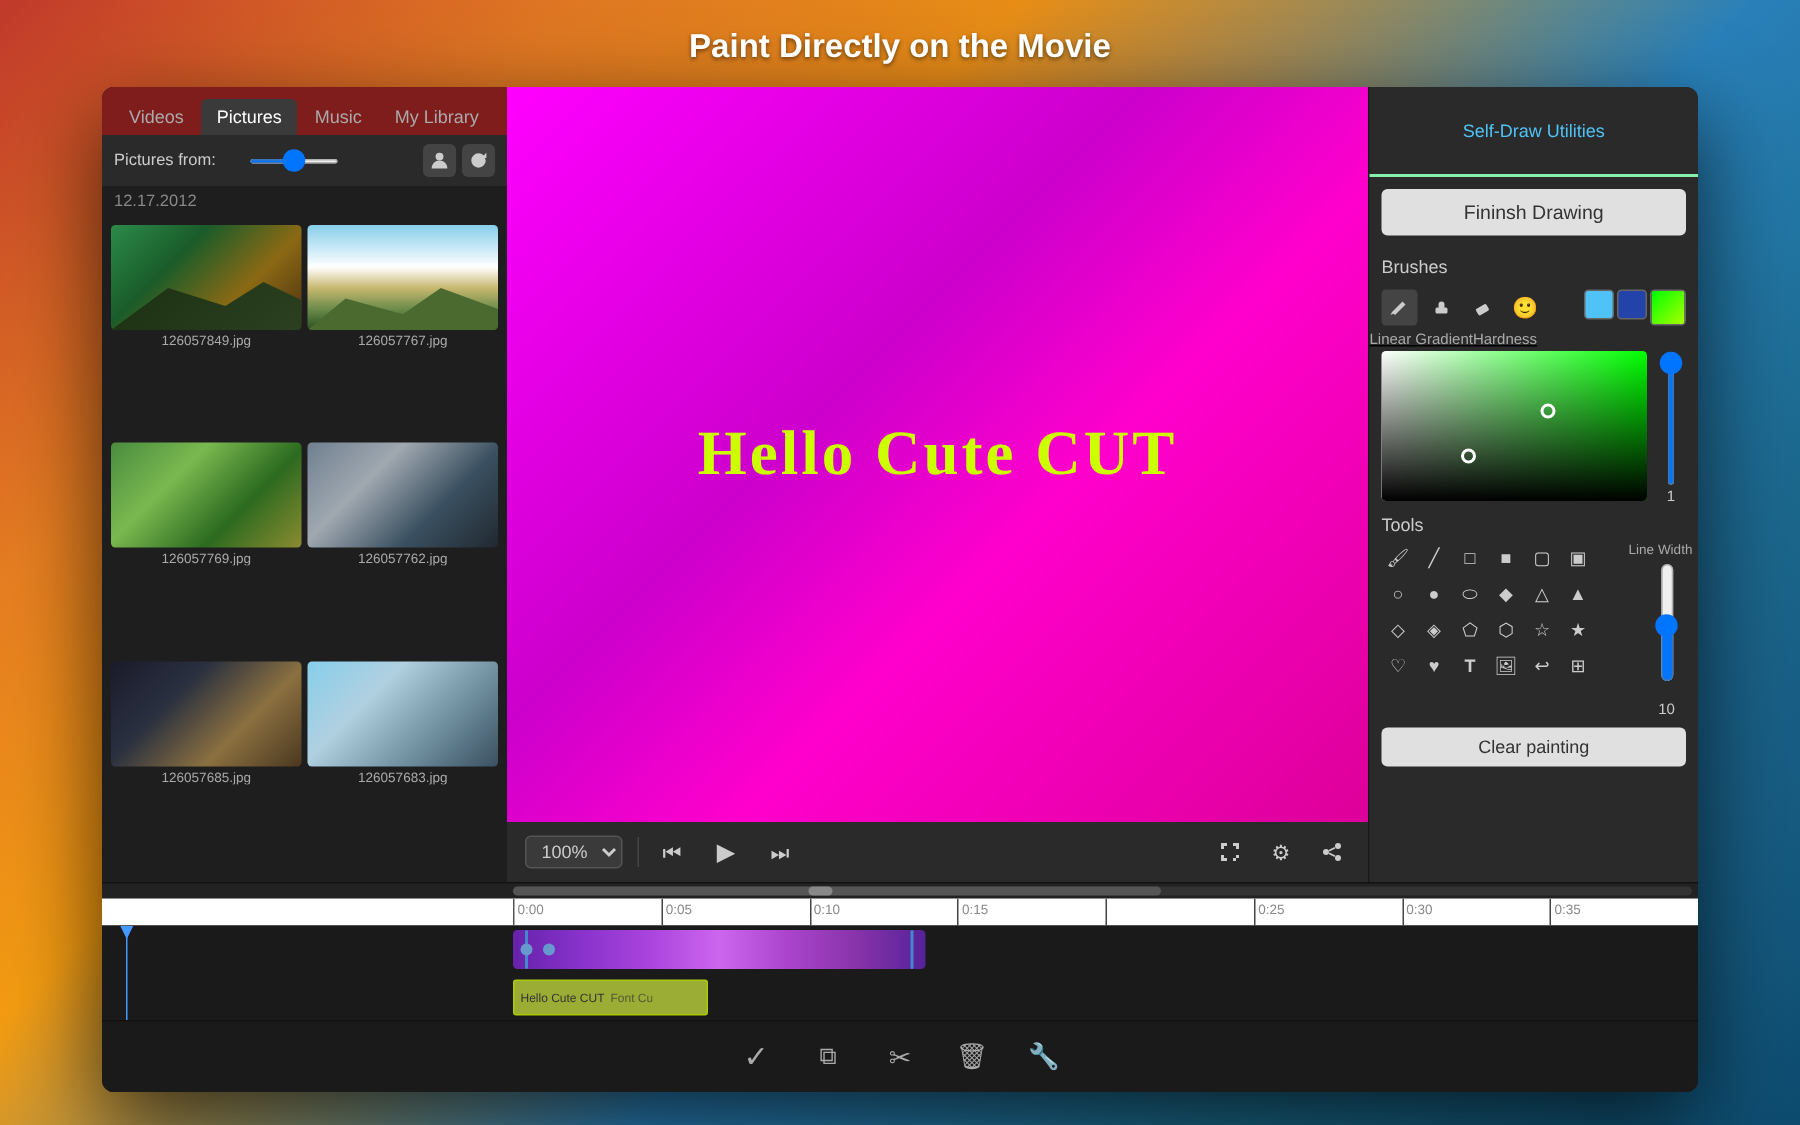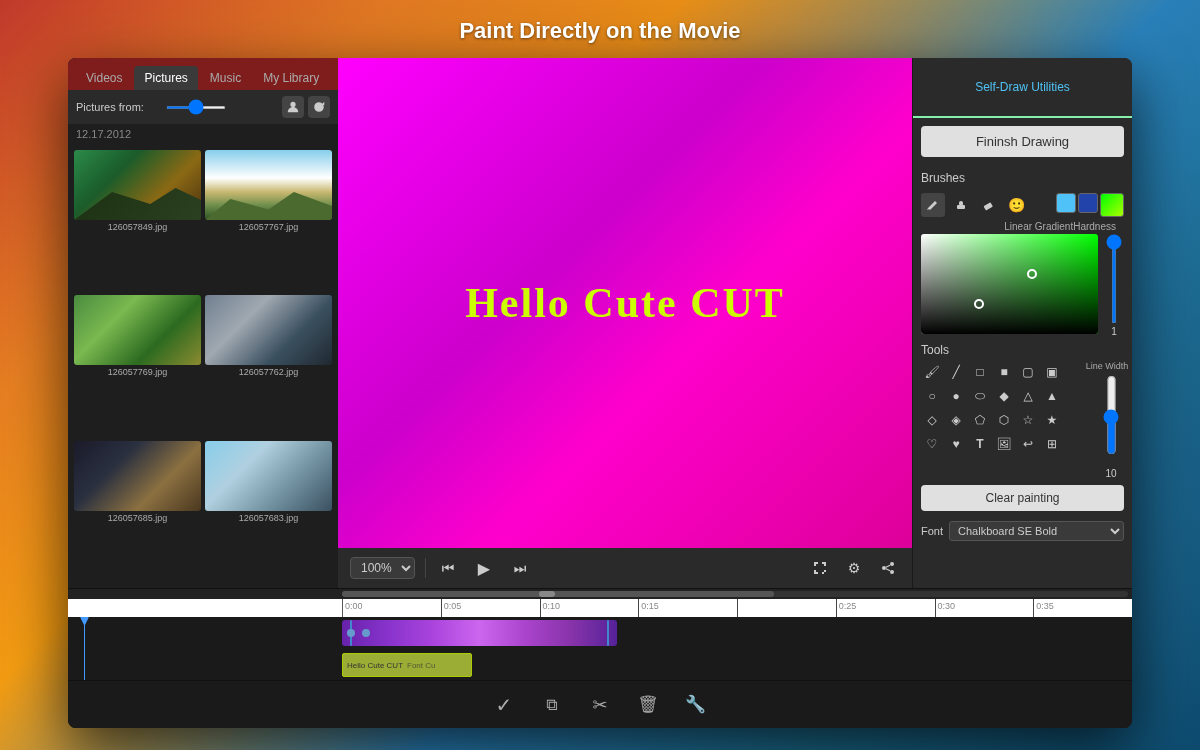--- a/index.html
+++ b/index.html
@@ -309,23 +309,24 @@
       width: 24px;
       height: 24px;
       border-radius: 3px;
       border: 1px solid #666;
     }
     .color-swatch-gradient {
       background: linear-gradient(135deg, #00ff00, #aaff00);
     }
     .gradient-label-row {
       display: flex;
-      justify-content: flex-end;
-      align-items: center;
-      padding: 0 16px 2px;
+      justify-content: flex-start;
+      align-items: center;
+      padding: 0 0 2px;
+      text-decoration: underline;
     }
     .gradient-label {
       font-size: 10px;
       color: #aaa;
     }
     .hardness-label {
       font-size: 10px;
       color: #aaa;
     }
     .gradient-picker-container {
@@ -658,28 +659,20 @@
         </div>
         <div style="display:flex;flex-direction:column;align-items:center;width:30px;padding-left:4px;">
           <span class="line-width-label" style="font-size:9px;color:#aaa;white-space:nowrap;writing-mode:horizontal-tb;margin-bottom:4px;">Line Width</span>
           <input type="range" orient="vertical" min="1" max="20" value="10" style="appearance: slider-vertical; height: 80px;">
           <span style="font-size:10px;color:#ccc;margin-top:13px;">10</span>
         </div>
       </div>
 
       <button class="clear-btn">Clear painting</button>
 
-      <div class="font-row">
-        <span class="font-label">Font</span>
-        <select class="font-select">
-          <option>Chalkboard SE Bold</option>
-          <option>Arial</option>
-          <option>Helvetica</option>
-        </select>
-      </div>
     </div>
   </div>
 
   <div class="timeline-area">
 
     <div style="height:10px;background:#222;padding:2px 4px;display:flex;align-items:center;padding-left:274px;">
       <div style="flex:1;height:6px;background:#333;border-radius:3px;position:relative;">
         <div style="position:absolute;left:0;width:55%;height:100%;background:#555;border-radius:3px;"></div>
         <div style="position:absolute;left:25%;width:16px;height:100%;background:#888;border-radius:3px;"></div>
       </div>

